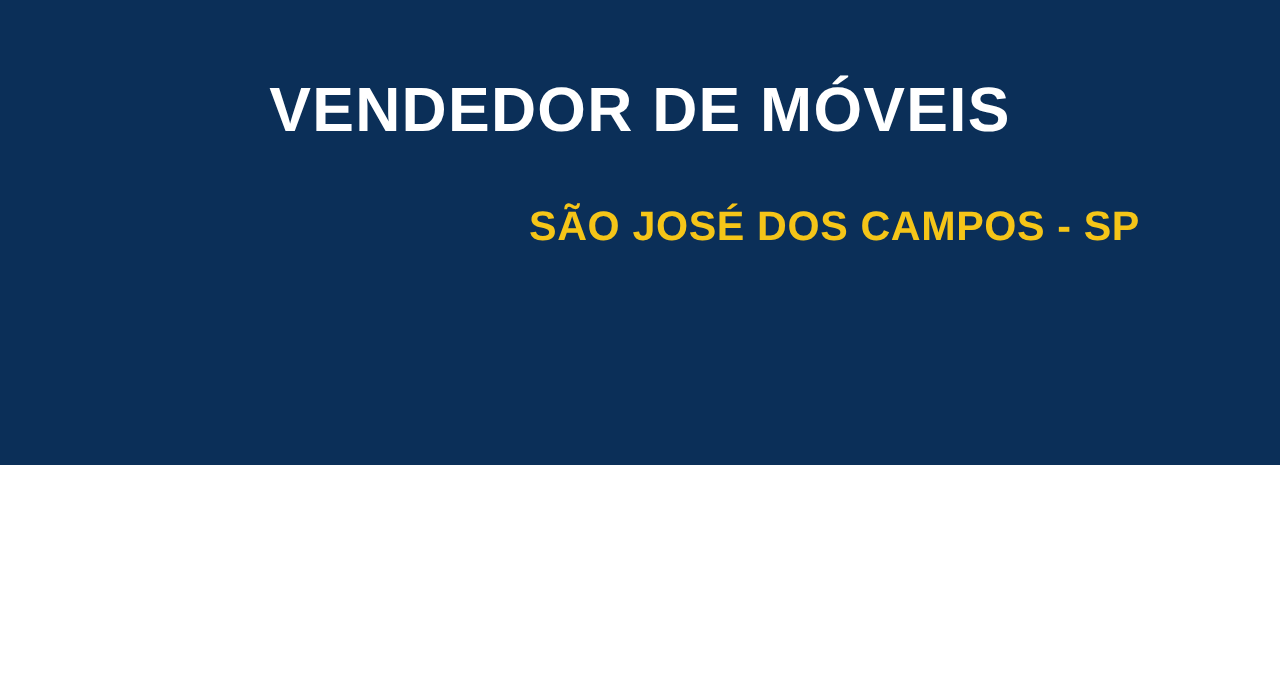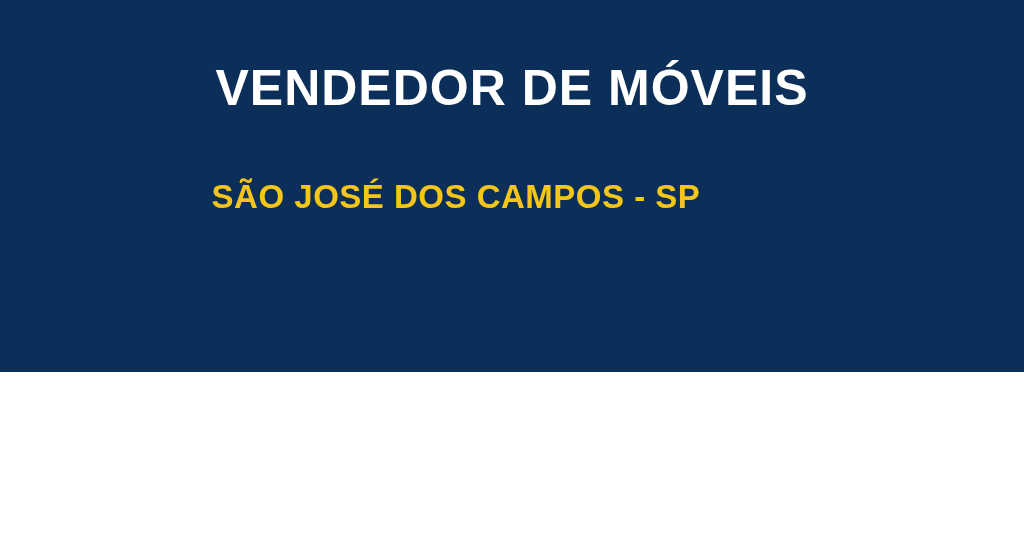--- a/index.html
+++ b/index.html
@@ -35,23 +35,23 @@
     text-align: center;
     color: #ffffff;
     font-size: 50px;
     font-weight: bold;
     letter-spacing: 1px;
     line-height: 1.15;
   }
   .hero-subtitle {
     position: absolute;
     left: 0;
-    top: 178px;
+    top: 162px;
     width: 912px;
-    text-align: center;
+    text-align: right;
     color: #f5c518;
     font-size: 33px;
     font-weight: bold;
     letter-spacing: 0.5px;
   }
   .footer {
     position: absolute;
     left: 0;
     top: 372px;
     width: 1024px;

